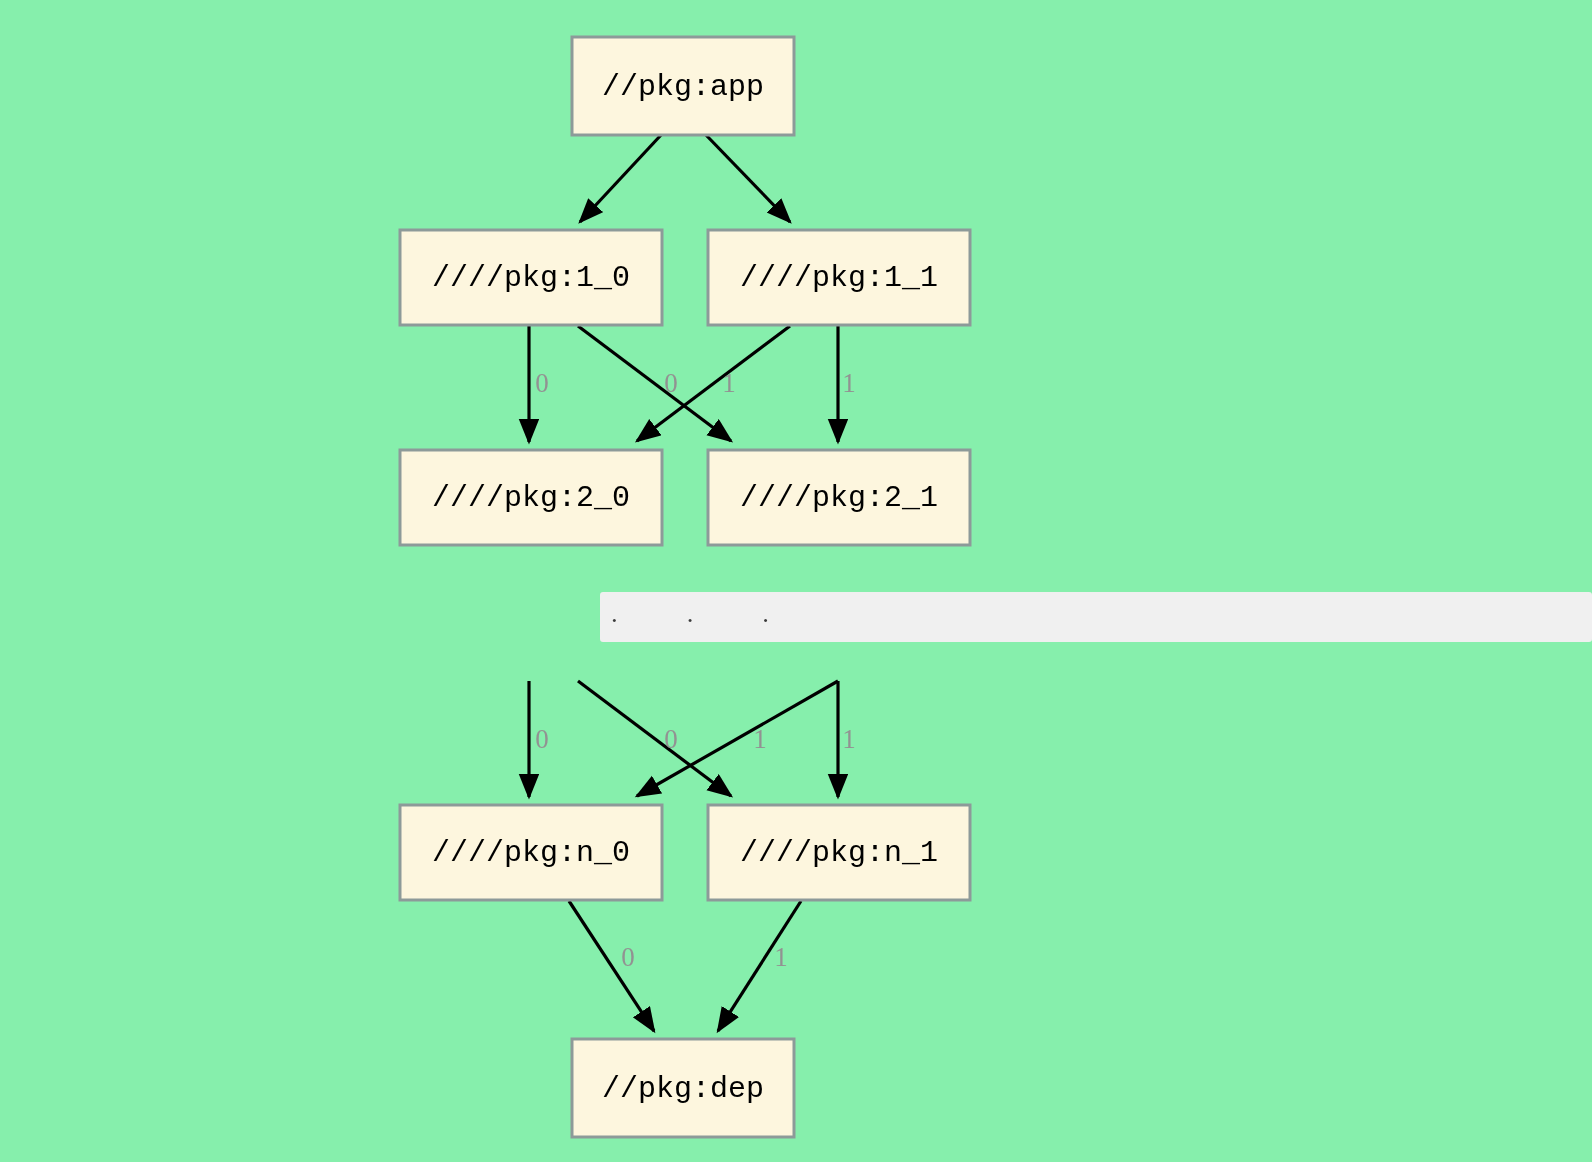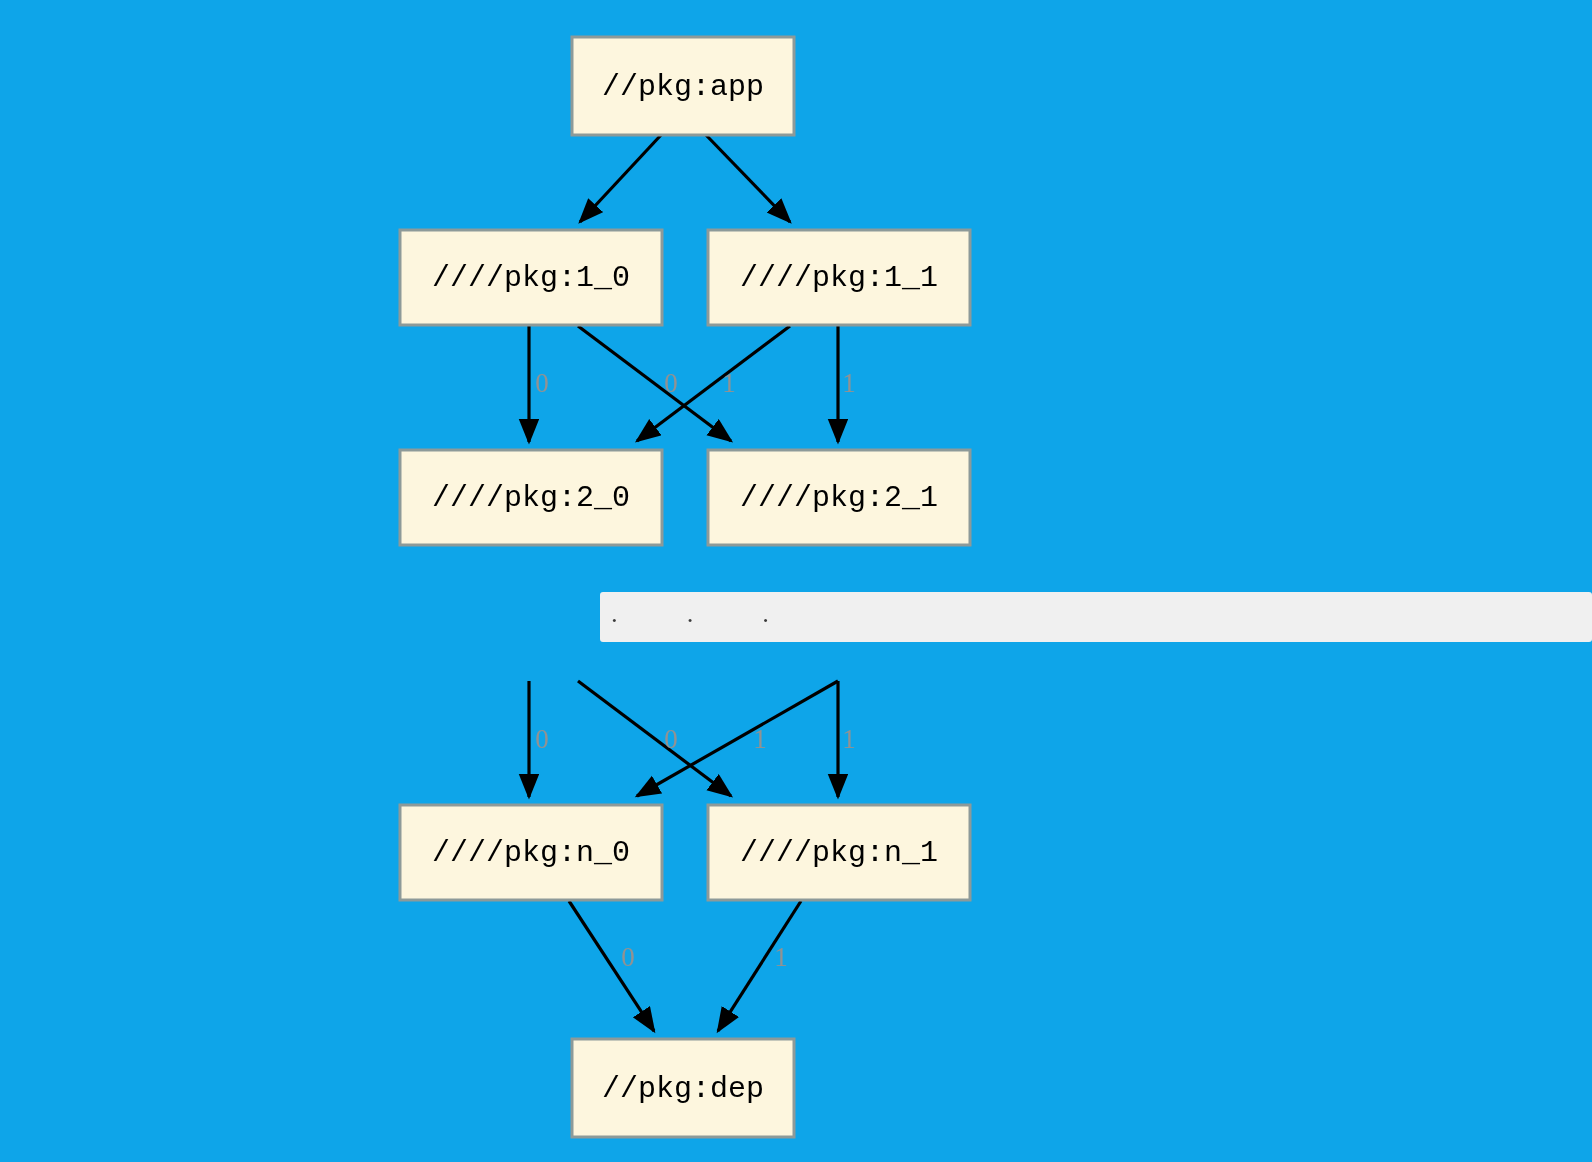--- a/index.html
+++ b/index.html
@@ -7,21 +7,21 @@
     padding: 0;
     background: #ffffff;
   }
   body {
     font-family: "Liberation Mono", "DejaVu Sans Mono", monospace;
   }
   #canvas {
     position: relative;
     width: 1592px;
     height: 1162px;
-    background: #0ea5e9;
+    background: #86efac;
     overflow: hidden;
   }
   svg#graph {
     position: absolute;
     left: 0;
     top: 0;
     width: 1592px;
     height: 1162px;
   }
   .node-rect {

